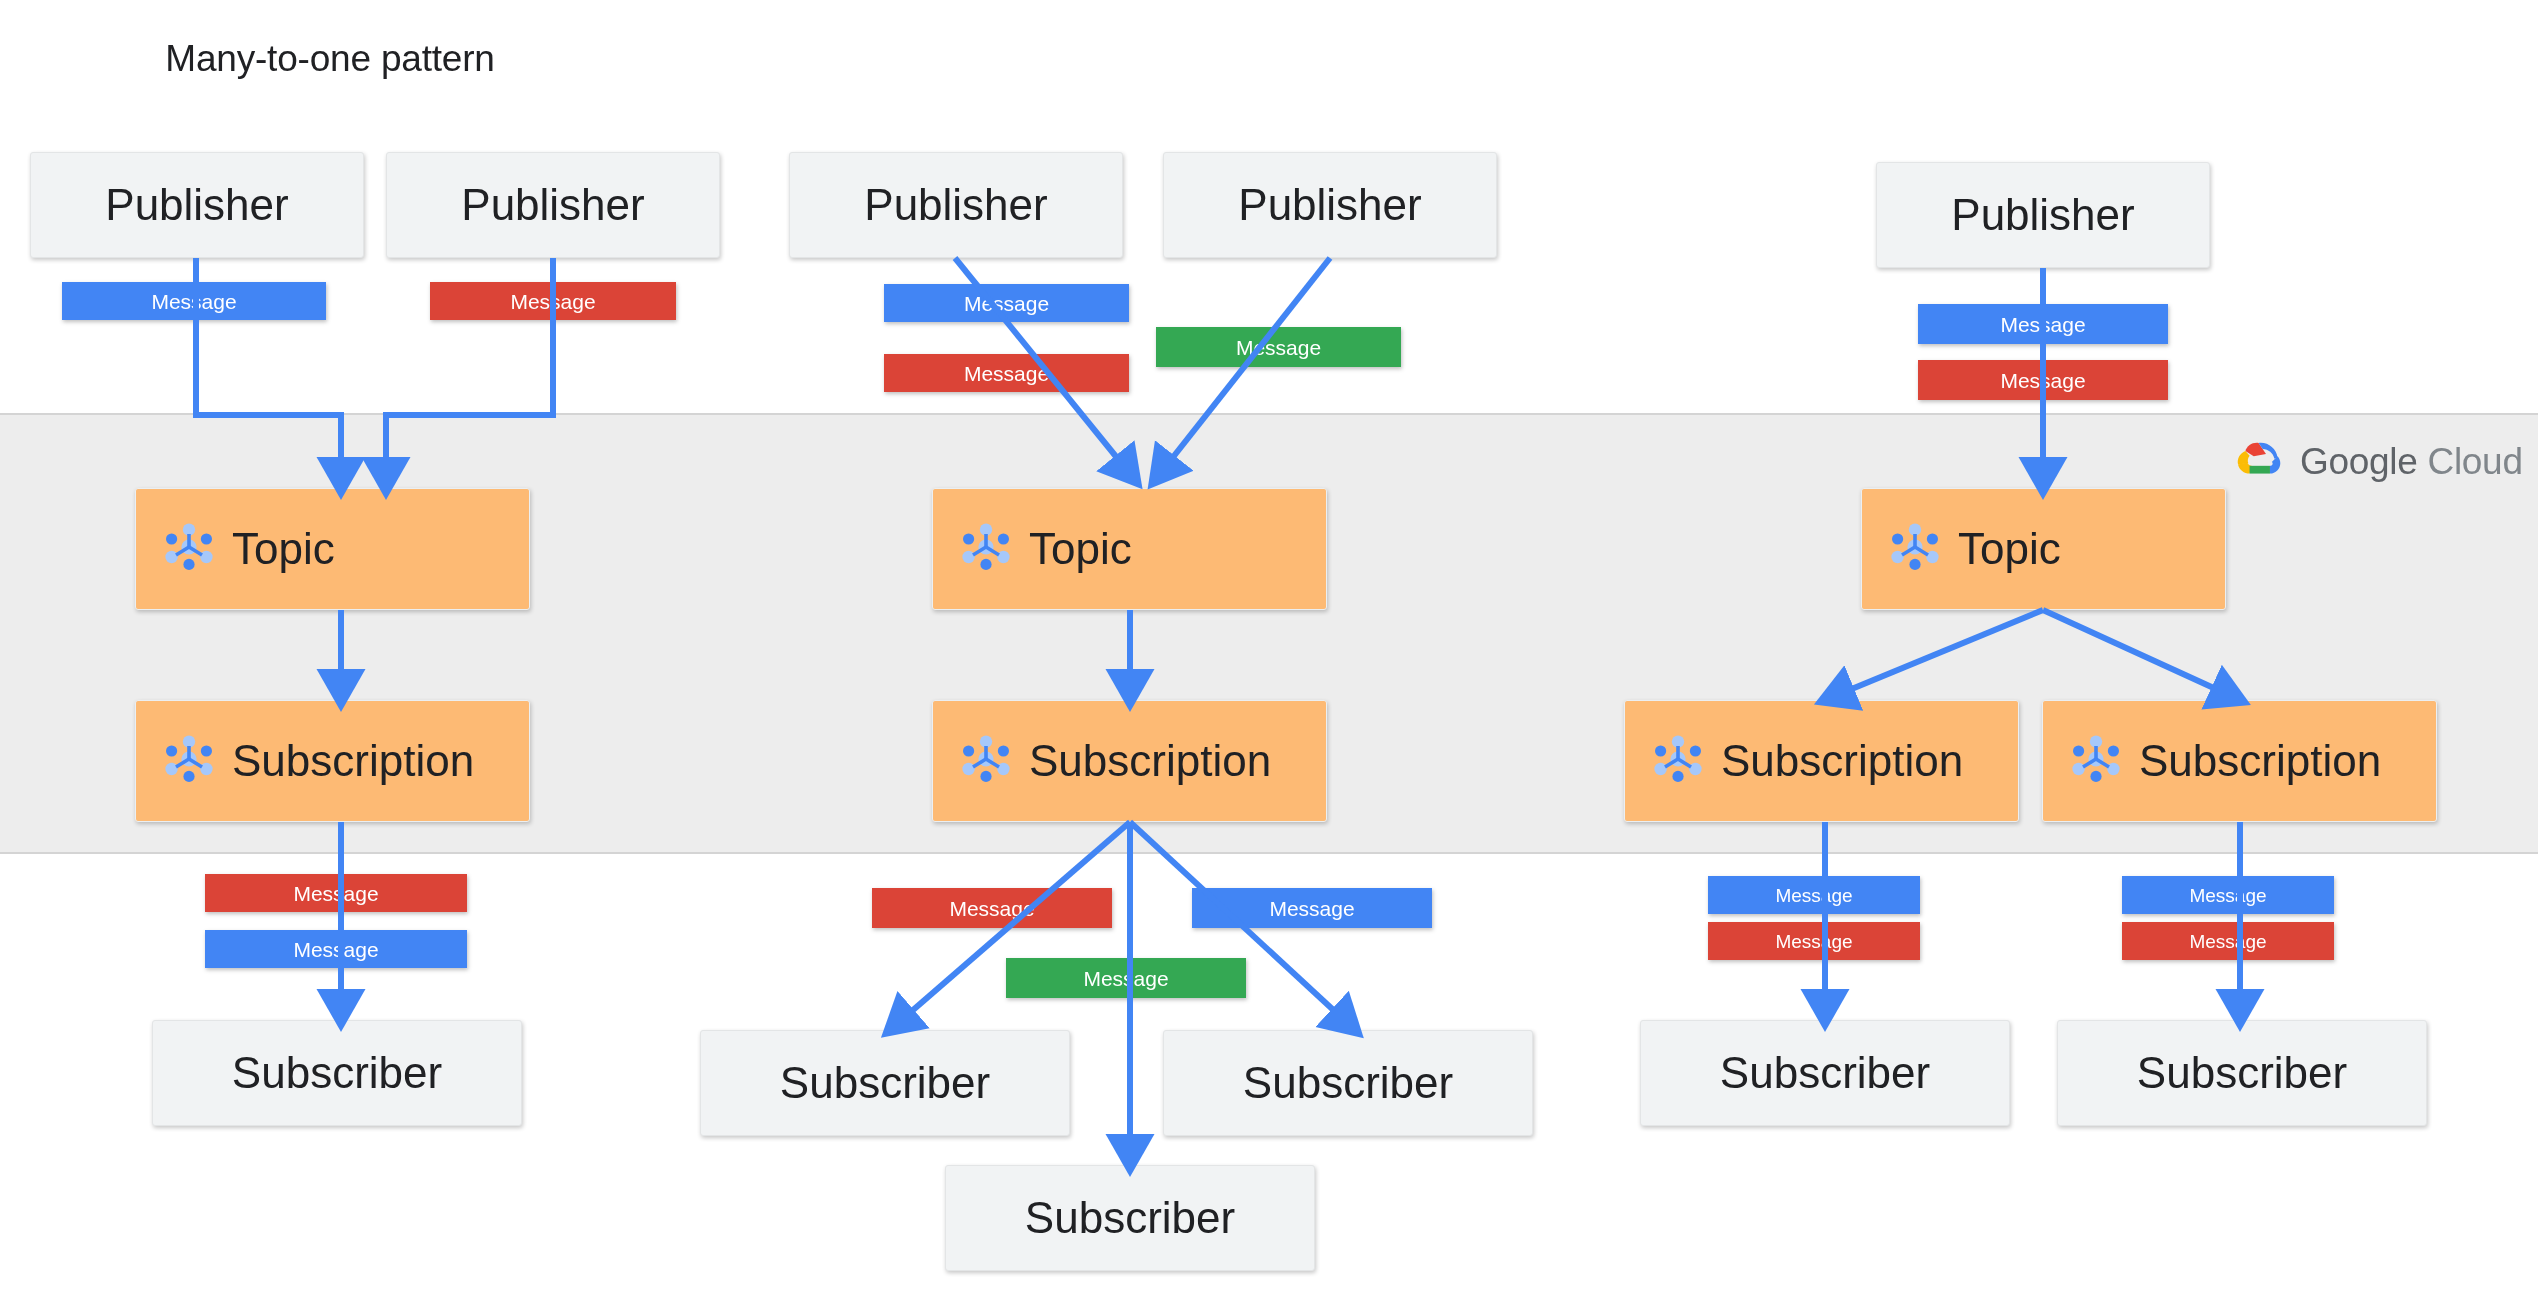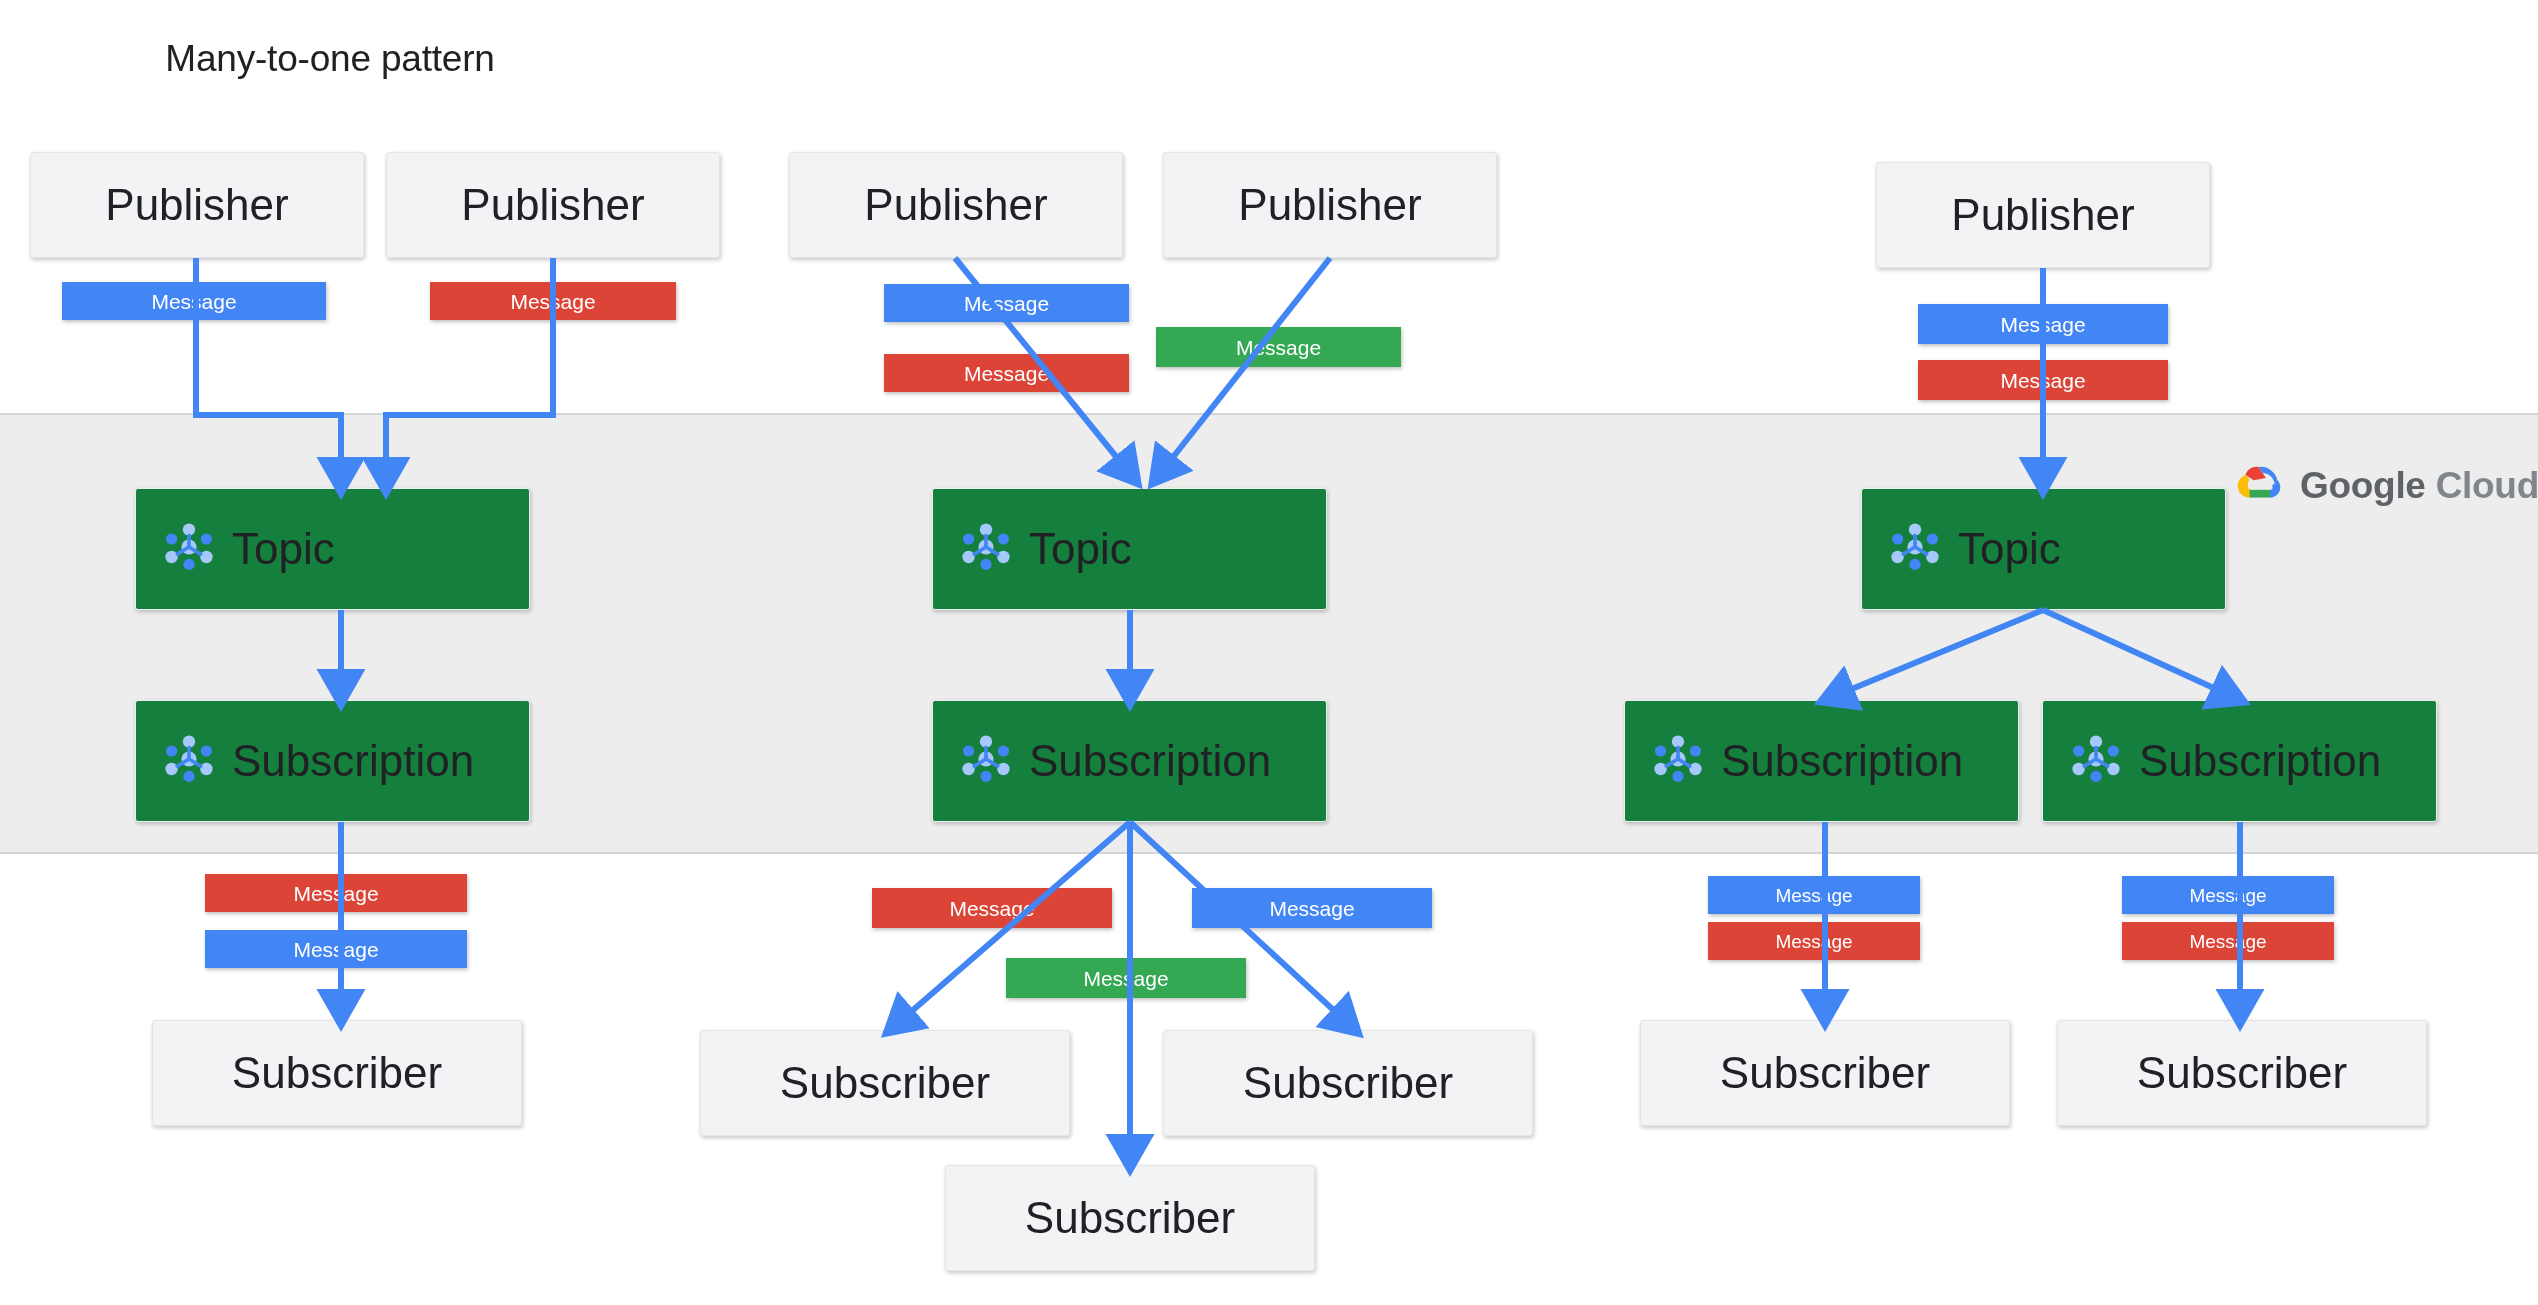--- a/index.html
+++ b/index.html
@@ -46,21 +46,21 @@
     align-items: center;
     justify-content: center;
     border-radius: 3px;
     box-shadow: 1px 2px 4px rgba(0,0,0,0.22);
   }
   .node.gray {
     background: #f1f3f4;
     border: 1px solid #e3e5e6;
   }
   .node.white {
-    background: #15803d;
+    background: #fdba74;
     border: 1px solid #eceff1;
     justify-content: flex-start;
   }
   .node-label {
     font-size: 44px;
     color: #202124;
     white-space: nowrap;
   }
   .node.white .node-label {
     margin-left: 16px;
@@ -383,21 +383,21 @@
     </div>
 
     <div class="msg sm" style="left:2122px; top:876px; width:212px; height:38px; background:#4285F4;">
       <span>Message</span>
     </div>
     <div class="msg sm" style="left:2122px; top:922px; width:212px; height:38px; background:#DB4437;">
       <span>Message</span>
     </div>
   </div>
 
-  <div class="gc-lockup" style="left:2236px; top:464px;font-weight:bold;">
+  <div class="gc-lockup" style="left:2236px; top:440px;">
     <span>
       <svg width="48" height="40" viewBox="0 0 52 42">
         <path d="M32.5 14.5 L24.5 2.5 C18 1.5 11.8 5.4 10.2 11.2 L19.2 17 Z" fill="#EA4335"></path>
         <path d="M41.6 19.6 C40.3 13.6 35.1 9.2 28.9 9.1 L24.5 2.5 C34.5 1.2 43.6 8.3 45 18.2 Z" fill="#4285F4"></path>
         <path d="M10.2 11.2 C4.3 13.4 0.8 19.6 2.2 25.8 L13.4 24.6 C12.2 21.8 12.7 18.6 14.8 16.3 Z" fill="#FBBC05"></path>
         <path d="M2.2 25.8 C3.5 31.6 8.7 35.7 14.7 35.7 L16.9 27.3 C14.7 27 12.9 25.6 12.2 23.6 Z" fill="#FBBC05"></path>
         <path d="M14.7 35.7 L36.8 35.7 L36.8 27.3 L14.7 27.3 Z" fill="#34A853"></path>
         <path d="M36.8 35.7 C43 35.7 48 30.7 48 24.5 C48 21.6 46.9 19 45 17 L38.8 23.2 C39.4 23.6 39.7 24 39.7 24.8 C39.7 26.2 38.4 27.3 36.8 27.3 Z" fill="#4285F4"></path>
       </svg>
     </span>

